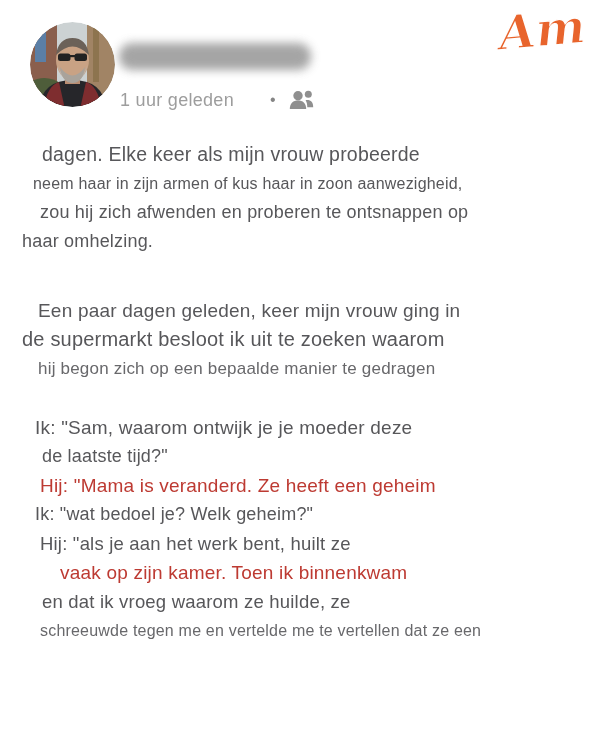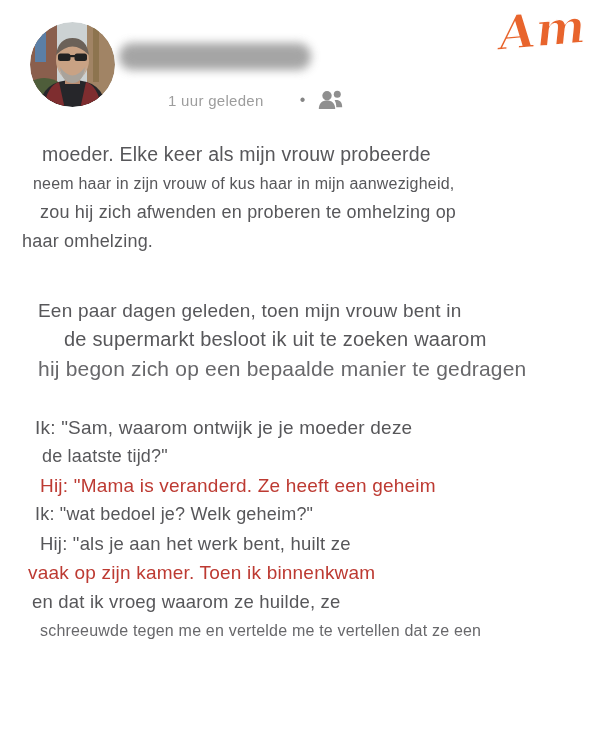--- a/index.html
+++ b/index.html
@@ -19,21 +19,21 @@
   .avatar svg { display:block; }
   .username-blur {
     position:absolute; left:119px; top:43px; width:192px; height:27px;
     background:var(--blur-gray,#8c8c8c); border-radius:13px;
     filter:blur(5px); opacity:.78;
   }
   .meta-row {
     position:absolute; left:120px; top:88px; height:24px;
     display:flex; align-items:center;
   }
-  .timestamp { font-size:15px; color:var(--ts-gray,#9d9d9d); letter-spacing:.3px;margin-left:48px; }
+  .timestamp { font-size:18px; color:var(--ts-gray,#9d9d9d); letter-spacing:.3px; }
   .dot { margin-left:36px; color:#858585; font-size:16px; line-height:1; }
   .friends-icon { margin-left:12px; display:flex; color:var(--icon-gray,#8f8f8f); }
 
   .logo {
     position:absolute; left:499px; top:0px;
     font-family:"DejaVu Serif", serif; font-style:italic; font-weight:bold;
     font-size:47px; line-height:60px;
     color:var(--logo-orange,#e8642c);
     -webkit-text-stroke:1.3px #ffffff;
     transform:rotate(-5deg);
@@ -94,35 +94,35 @@
         <circle cx="20.3" cy="4.3" r="3.5"></circle>
         <path d="M17.6 10.2 c4.8 -0.8 7.6 1.8 7.6 7 l-5.9 0 c0 -2.9 -0.6 -5.2 -1.7 -7 z"></path>
       </svg>
     </span>
   </div>
 
   <div class="logo">Am</div>
 
   <div class="post" id="post-body">
       <div class="para">
-        <div class="line tone-dark" style="font-size: 19.5px; padding-left: 42px;">moeder. Elke keer als mijn vrouw probeerde</div>
-        <div class="line tone-dark" style="font-size: 16px; padding-left: 33px;">neem haar in zijn vrouw of kus haar in mijn aanwezigheid,</div>
-        <div class="line tone-dark" style="font-size: 18px; padding-left: 40px;">zou hij zich afwenden en proberen te omhelzing op</div>
+        <div class="line tone-dark" style="font-size: 19.5px; padding-left: 42px;">dagen. Elke keer als mijn vrouw probeerde</div>
+        <div class="line tone-dark" style="font-size: 16px; padding-left: 33px;">neem haar in zijn armen of kus haar in zoon aanwezigheid,</div>
+        <div class="line tone-dark" style="font-size: 18px; padding-left: 40px;">zou hij zich afwenden en proberen te ontsnappen op</div>
         <div class="line tone-dark" style="font-size: 18px; padding-left: 22px;">haar omhelzing.</div>
       </div>
       <div class="para">
-        <div class="line tone-dark" style="font-size: 19px; padding-left: 38px;">Een paar dagen geleden, toen mijn vrouw bent in</div>
-        <div class="line tone-dark" style="font-size: 20px; padding-left: 64px;">de supermarkt besloot ik uit te zoeken waarom</div>
-        <div class="line tone-muted" style="font-size: 21px; padding-left: 38px;">hij begon zich op een bepaalde manier te gedragen</div>
+        <div class="line tone-dark" style="font-size: 19px; padding-left: 38px;">Een paar dagen geleden, keer mijn vrouw ging in</div>
+        <div class="line tone-dark" style="font-size: 20px; padding-left: 22px;">de supermarkt besloot ik uit te zoeken waarom</div>
+        <div class="line tone-muted" style="font-size: 17px; padding-left: 38px;">hij begon zich op een bepaalde manier te gedragen</div>
       </div>
       <div class="para">
         <div class="line tone-dark" style="font-size: 19px; padding-left: 35px;">Ik: "Sam, waarom ontwijk je je moeder deze</div>
         <div class="line tone-dark" style="font-size: 18px; padding-left: 42px;">de laatste tijd?"</div>
         <div class="line tone-red" style="font-size: 19px; padding-left: 40px;">Hij: "Mama is veranderd. Ze heeft een geheim</div>
         <div class="line tone-dark" style="font-size: 18px; padding-left: 35px;">Ik: "wat bedoel je? Welk geheim?"</div>
         <div class="line tone-dark" style="font-size: 18.5px; padding-left: 40px;">Hij: "als je aan het werk bent, huilt ze</div>
-        <div class="line tone-red" style="font-size: 19px; padding-left: 28px;">vaak op zijn kamer. Toen ik binnenkwam</div>
-        <div class="line tone-dark" style="font-size: 18.5px; padding-left: 32px;">en dat ik vroeg waarom ze huilde, ze</div>
+        <div class="line tone-red" style="font-size: 19px; padding-left: 60px;">vaak op zijn kamer. Toen ik binnenkwam</div>
+        <div class="line tone-dark" style="font-size: 18.5px; padding-left: 42px;">en dat ik vroeg waarom ze huilde, ze</div>
         <div class="line tone-muted" style="font-size: 16px; padding-left: 40px;">schreeuwde tegen me en vertelde me te vertellen dat ze een</div>
       </div>
     </div>
 
 </div>
 
 </body></html>

